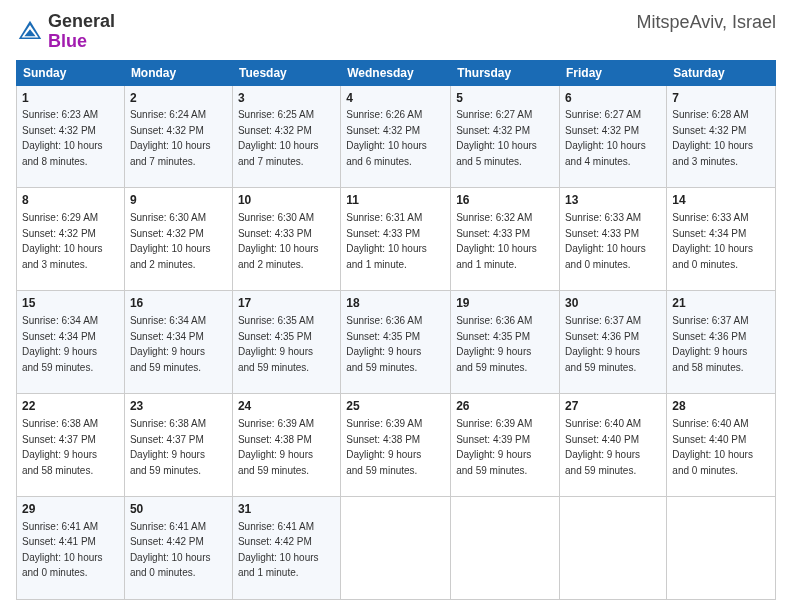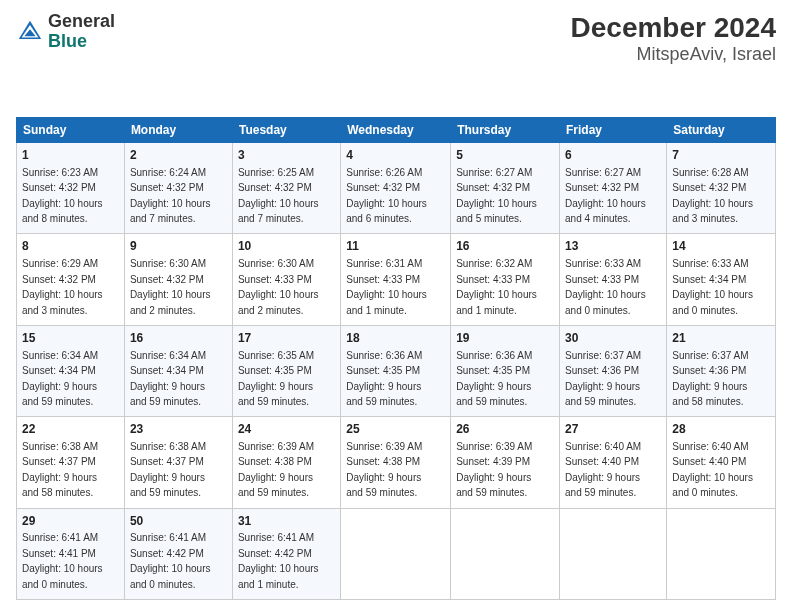--- a/index.html
+++ b/index.html
@@ -9,21 +9,20 @@
       width: 792px;
       height: 612px;
       overflow: hidden;
     }
     .page {
       width: 792px;
       height: 612px;
       padding: 12px 16px;
       display: flex;
       flex-direction: column;
-      gap: 44px;
     }
     .header {
       display: flex;
       justify-content: space-between;
       align-items: flex-start;
       margin-bottom: 8px;
     }
     .logo {
       display: flex;
       align-items: center;
@@ -34,21 +33,21 @@
       line-height: 1.1;
     }
     .logo-general {
       font-size: 18px;
       font-weight: bold;
       color: #333;
     }
     .logo-blue {
       font-size: 18px;
       font-weight: bold;
-      color: #0f766e;
+      color: #a21caf;
     }
     .logo-icon {
       width: 28px;
       height: 28px;
       margin-right: 4px;
     }
     .title-section {
       text-align: right;
     }
     .month-title {
@@ -116,21 +115,20 @@
         <polygon points="20,4 36,30 4,30" fill="#1a6bb5"></polygon>
         <polygon points="20,10 32,28 8,28" fill="#fff"></polygon>
         <polygon points="20,16 28,26 12,26" fill="#1a6bb5"></polygon>
       </svg>
       <div class="logo-text">
         <span class="logo-general">General</span>
         <span class="logo-blue">Blue</span>
       </div>
     </div>
     <div class="title-section">
-      <div class="month-title">December 2024</div>
       <div class="location">MitspeAviv, Israel</div>
     </div>
   </div>
 
   <table class="calendar-table">
     <thead>
       <tr>
         <th>Sunday</th>
         <th>Monday</th>
         <th>Tuesday</th>

